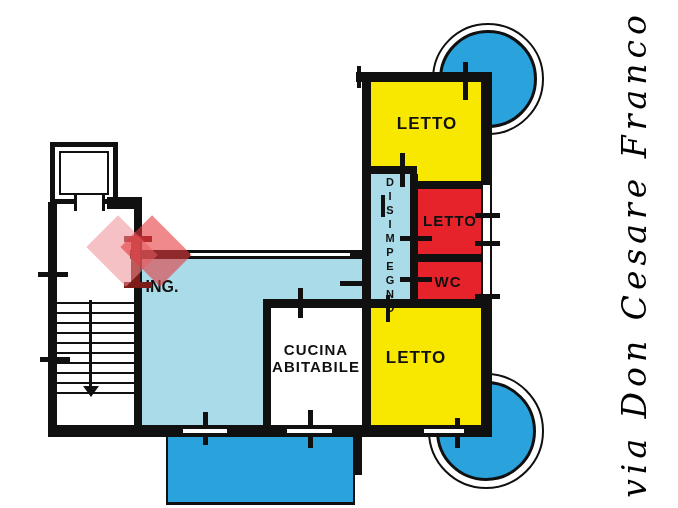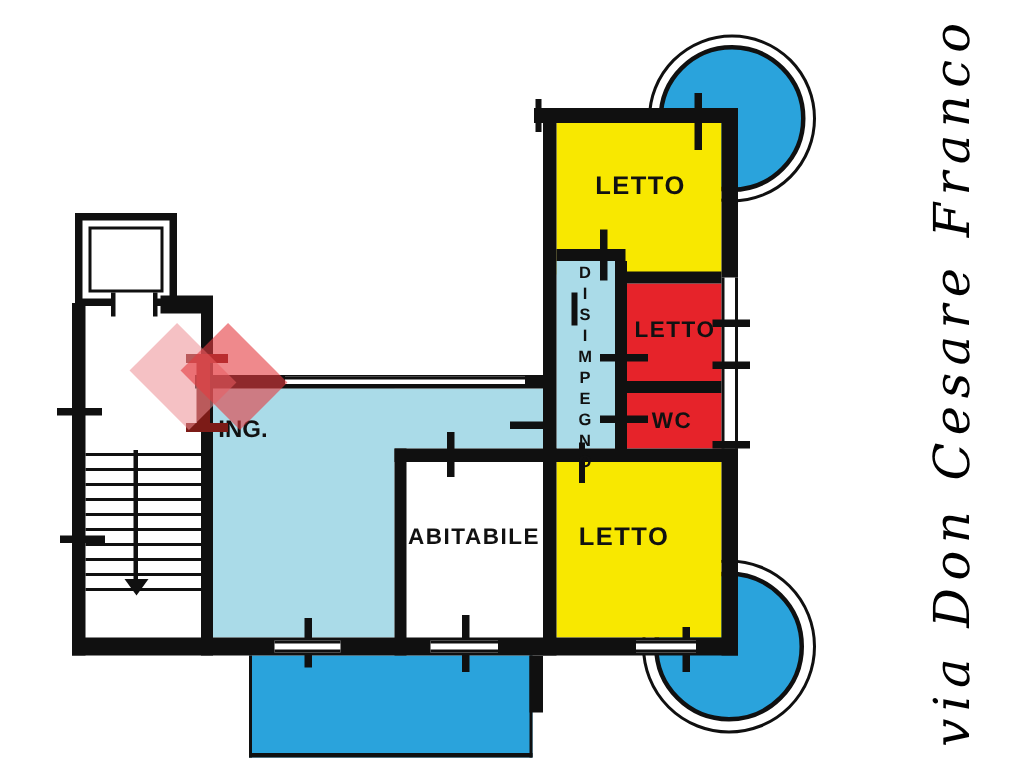--- a/index.html
+++ b/index.html
@@ -127,20 +127,21 @@
   <div class="door-red" style="left:131px;top:239px;width:9px;height:49px;"></div>
   <div class="door-red" style="left:124px;top:236px;width:28px;height:6px;"></div>
   <div class="door-red" style="left:124px;top:282px;width:28px;height:6px;"></div>
 
   <div class="room-label" style="left:427px;top:124px;font-size:17px;">LETTO</div>
   <div class="room-label" style="left:450px;top:220px;font-size:15px;">LETTO</div>
   <div class="room-label" style="left:448px;top:281px;font-size:15px;">WC</div>
   <div id="disimpegno-label">DISIMPEGNO</div>
   <div class="room-label" style="left:162px;top:287px;font-size:16px;letter-spacing:0;">ING.</div>
   <div class="room-label" style="left:316px;top:358px;font-size:15px;text-align:center;">
+    <span style="display:block;">CUCINA</span>
     <span style="display:block;text-align:center;">ABITABILE</span>
   </div>
   <div class="room-label" style="left:416px;top:358px;font-size:17px;">LETTO</div>
 
   <div class="wm-diamond" id="wm-diamond-light"></div>
   <div class="wm-diamond" id="wm-diamond-red"></div>
 
   <div id="street-label">via Don Cesare Franco</div>
 
 </div>

